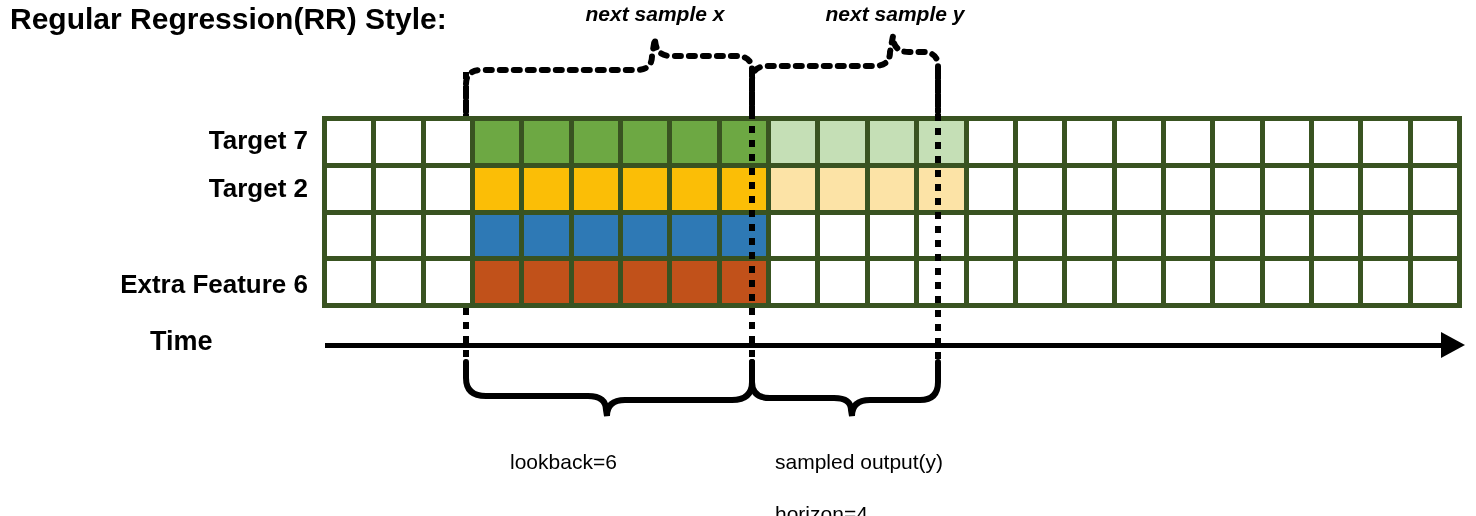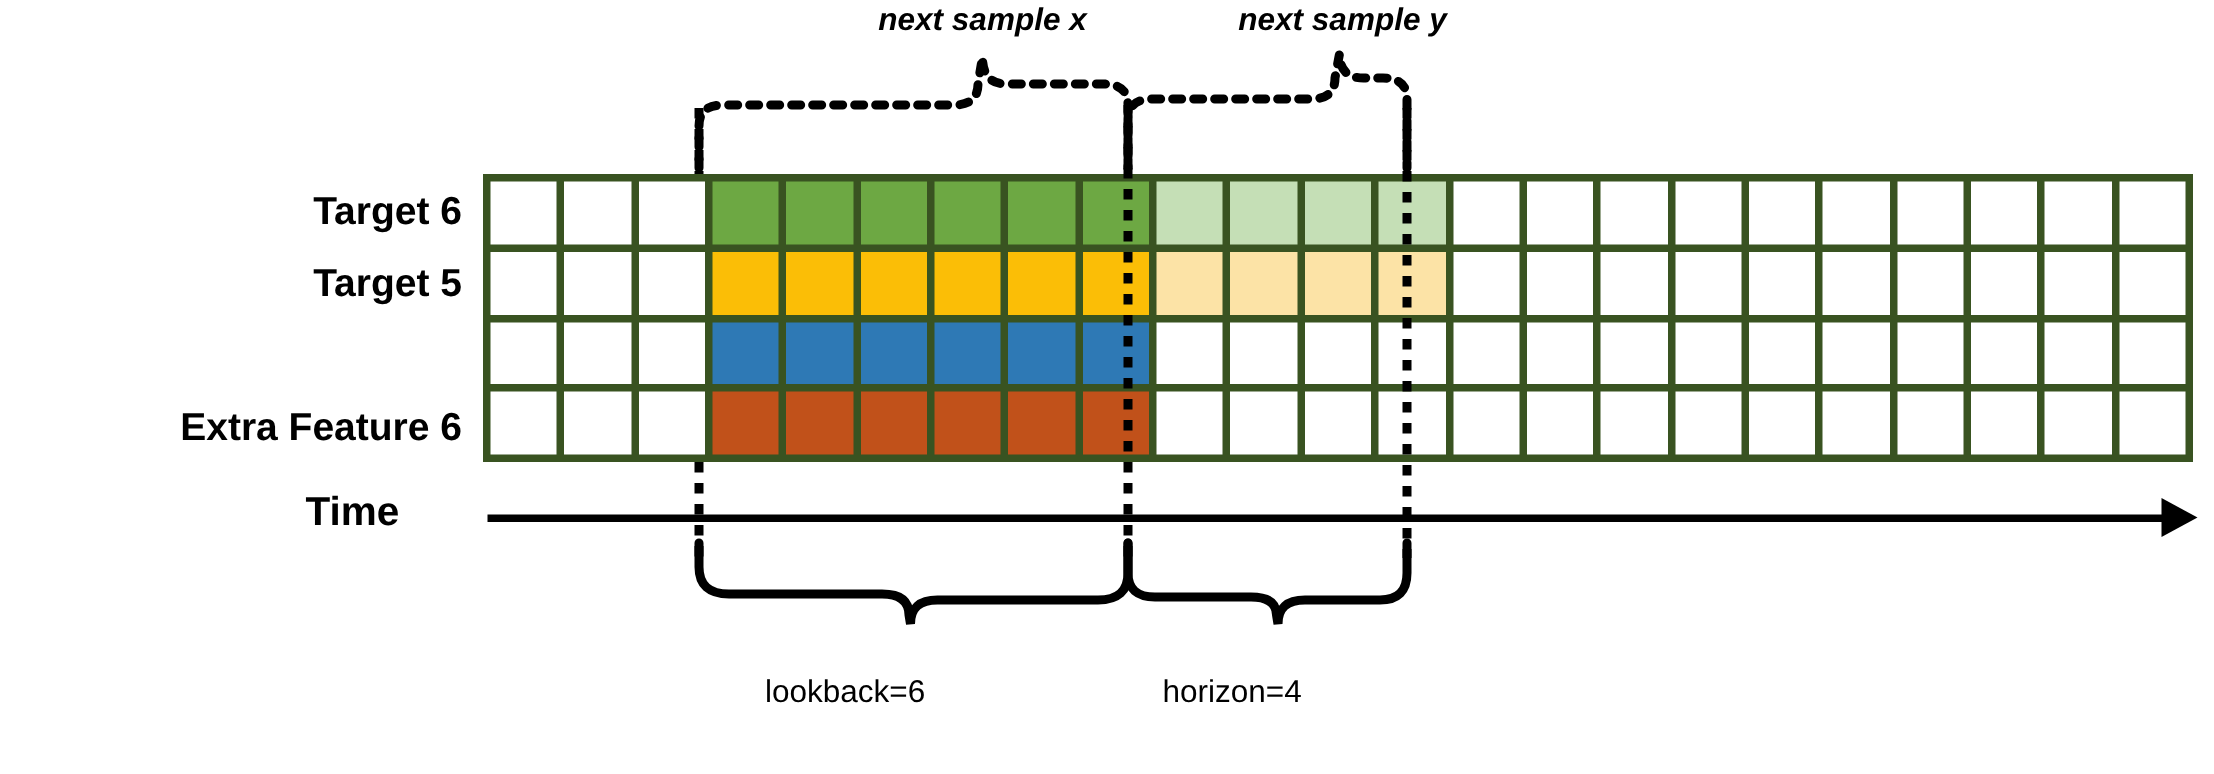--- a/index.html
+++ b/index.html
@@ -15,21 +15,21 @@
                  display:flex;align-items:center;justify-content:flex-end;
                  padding-right:8px;box-sizing:border-box;
                  font-size:26px;font-weight:700;white-space:nowrap;}
 
   
   #grid{position:absolute;left:322px;top:116px;width:1140px;height:192px;
         background:#395321;box-sizing:border-box;}
   .cell{position:absolute;background:#ffffff;}
 
   
-  .time-label{position:absolute;left:150px;top:326px;width:170px;text-align:center;
+  .time-label{position:absolute;left:150px;top:326px;width:170px;text-align:left;
               font-size:27px;font-weight:700;}
   .axis-line{position:absolute;left:325px;top:343px;width:1128px;height:5px;
              background:#000;}
   .axis-head{position:absolute;left:1441px;top:332px;width:0;height:0;
              border-top:13px solid transparent;border-bottom:13px solid transparent;
              border-left:24px solid #000;}
 
   
   .toplab{position:absolute;top:2px;font-size:21px;font-style:italic;
           font-weight:600;white-space:nowrap;text-align:center;}
@@ -39,24 +39,25 @@
            white-space:pre-line;}
 
   svg.overlay{position:absolute;left:0;top:0;width:1476px;height:516px;
               pointer-events:none;}
 </style>
 </head>
 <body>
 
 <div id="stage">
 
+  <div class="title">Regular Regression(RR) Style:</div>
 
   <div class="rowlabels">
-    <div class="rowlabel-wrap" style="top:0px">Target 6</div>
-    <div class="rowlabel-wrap" style="top:48px">Target 5</div>
+    <div class="rowlabel-wrap" style="top:0px">Target 7</div>
+    <div class="rowlabel-wrap" style="top:48px">Target 2</div>
     <div class="rowlabel-wrap" style="top:144px">Extra Feature 6</div>
   </div>
 
   <div id="grid">
       <div class="cell" style="background: rgb(255, 255, 255); left: 5px; top: 5px; width: 44.3478px; height: 41.75px;"></div>
       <div class="cell" style="background: rgb(255, 255, 255); left: 54.3478px; top: 5px; width: 44.3478px; height: 41.75px;"></div>
       <div class="cell" style="background: rgb(255, 255, 255); left: 103.696px; top: 5px; width: 44.3478px; height: 41.75px;"></div>
       <div class="cell" style="background: rgb(109, 168, 67); left: 153.043px; top: 5px; width: 44.3478px; height: 41.75px;"></div>
       <div class="cell" style="background: rgb(109, 168, 67); left: 202.391px; top: 5px; width: 44.3478px; height: 41.75px;"></div>
       <div class="cell" style="background: rgb(109, 168, 67); left: 251.739px; top: 5px; width: 44.3478px; height: 41.75px;"></div>
@@ -153,20 +154,21 @@
   <div class="axis-head"></div>
 
   <div class="toplab" style="left:795px;width:200px;">next sample y</div>
   <div class="toplab" style="left:555px;width:200px;">next sample x</div>
 
   <div class="caption" style="left:510px;top:423px;">
     <div>lookback=6</div>
     
   </div>
   <div class="caption" style="left:775px;top:423px;">
+    <div>sampled output(y)</div>
     <div>horizon=4</div>
     
   </div>
 
   <svg class="overlay" viewBox="0 0 1476 516">
 
     <g stroke="#000" stroke-width="6" stroke-linecap="butt" stroke-dasharray="7 7" fill="none">
       <path d="M466,72 L466,116"></path>
       <path d="M466,308 L466,372"></path>
       <path d="M752,70 L752,372"></path>

